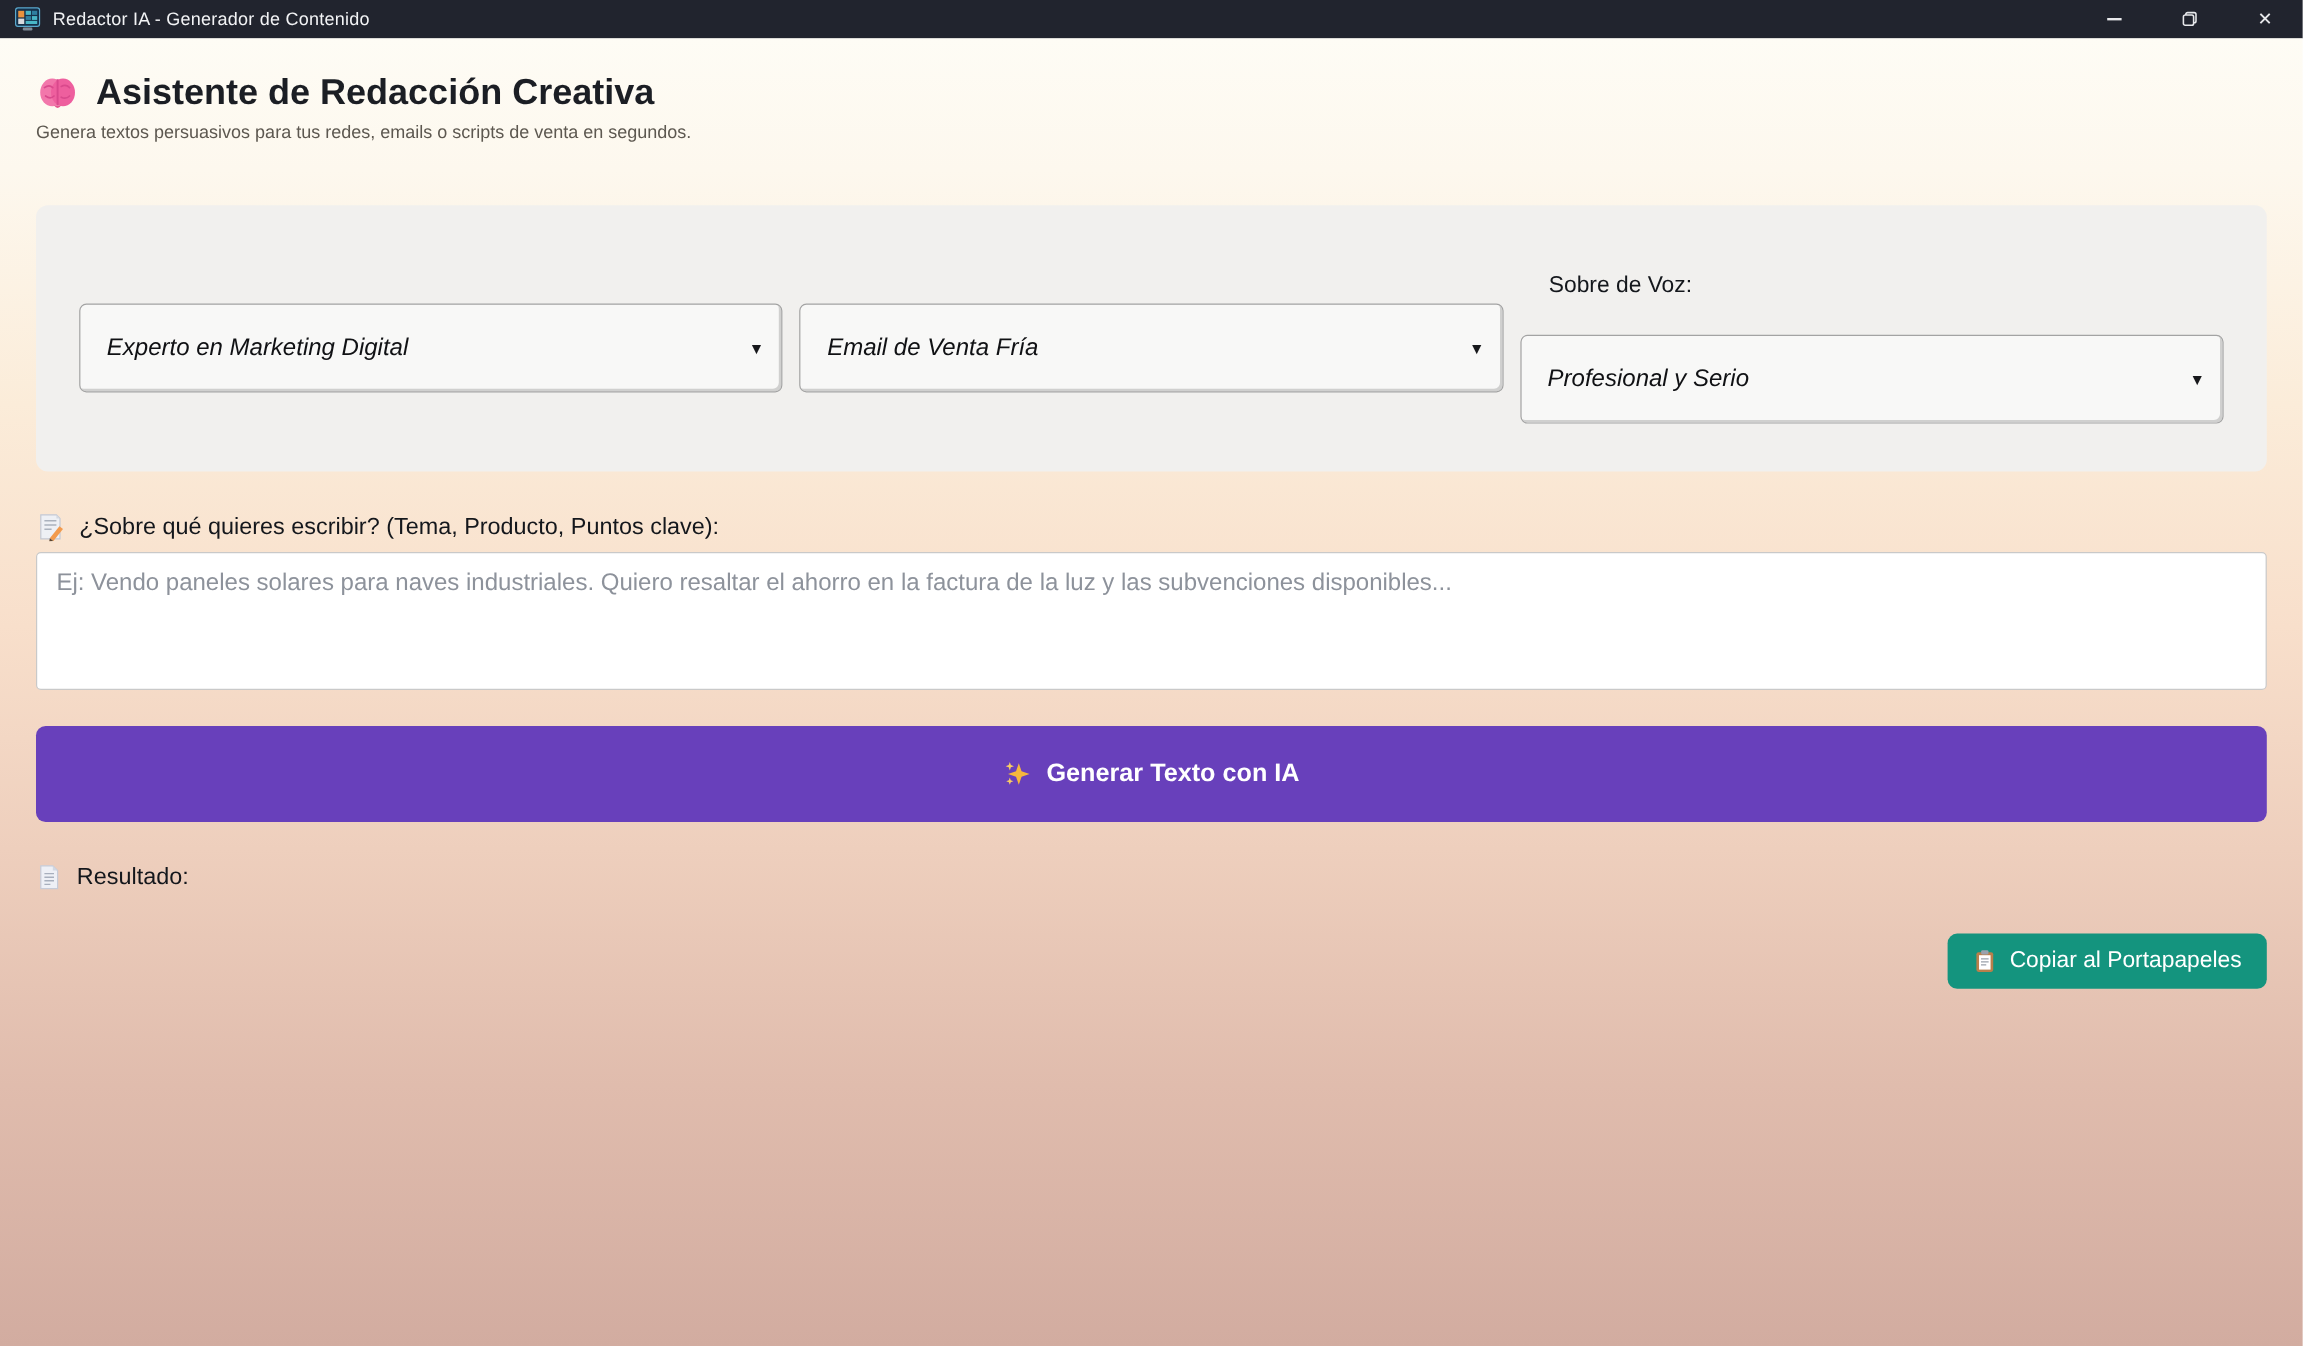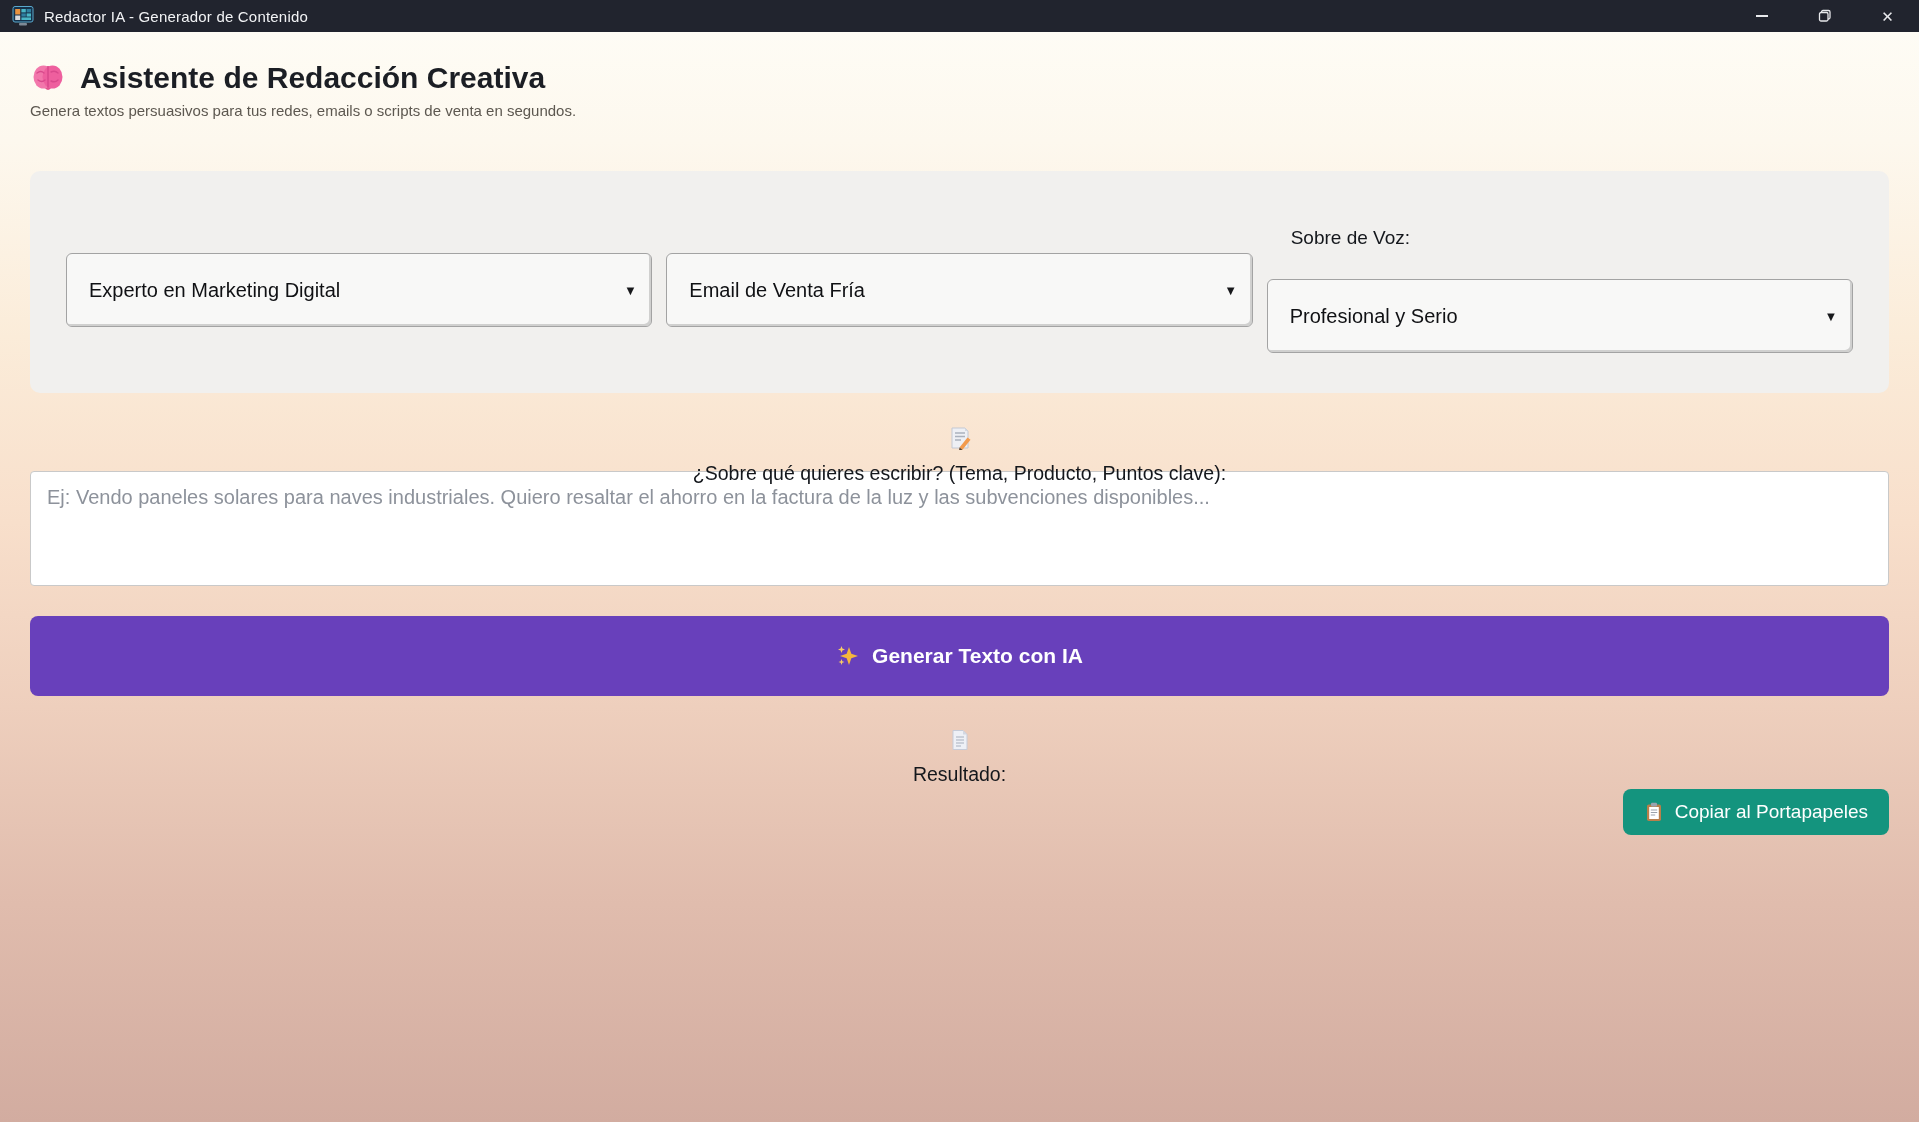--- a/index.html
+++ b/index.html
@@ -38,38 +38,39 @@
     padding: 56px 36px 40px; display: grid;
     grid-template-columns: 1fr 1fr 1fr; column-gap: 14px;
   }
   .field-label { font-size: 19px; color: #14171c; margin-left: 24px; height: 26px; }
   .combo {
     margin-top: 26px; height: 74px; background: #f8f8f7;
     border: 1px solid #a3a3a3; border-radius: 6px;
     display: flex; align-items: center; padding-left: 22px;
     font-size: 20px; color: #101114; position: relative; cursor: default;
     box-shadow: inset -2px -2px 0 rgba(70,70,70,0.22);
+    font-style: italic;
   }
   .combo-arrow {
     position: absolute; right: 0; top: 1px; bottom: 1px; width: 42px;
     display: flex; align-items: center; justify-content: center;
     color: #17181b; font-size: 13px;
   }
 
   
   .section-label {
     display: flex; align-items: center; gap: 12px;
-    margin-top: 33px; height: 26px; font-size: 19.5px; color: #14171c; flex-direction: column;
+    margin-top: 33px; height: 26px; font-size: 19.5px; color: #14171c;
   }
   textarea {
     font-family: "Liberation Sans", sans-serif; resize: none; overflow: hidden;
     display: block; width: 100%; outline: none;
   }
   .prompt-input {
-    margin-top: 19px; height: 115px; background: #ffffff;
+    margin-top: 8px; height: 115px; background: #ffffff;
     border: 1px solid #c9c9c9; border-radius: 4px;
     padding: 14px 16px; font-size: 20px; color: #c2410c;
   }
   .prompt-input::placeholder { color: #8d929b; }
 
   .generate-btn {
     margin-top: 30px; width: 100%; height: 80px; border: none; border-radius: 8px;
     background: #6840bb; color: #ffffff; font-family: "Liberation Sans", sans-serif;
     font-size: 21px; font-weight: 700;
     display: flex; align-items: center; justify-content: center; gap: 12px; cursor: default;

